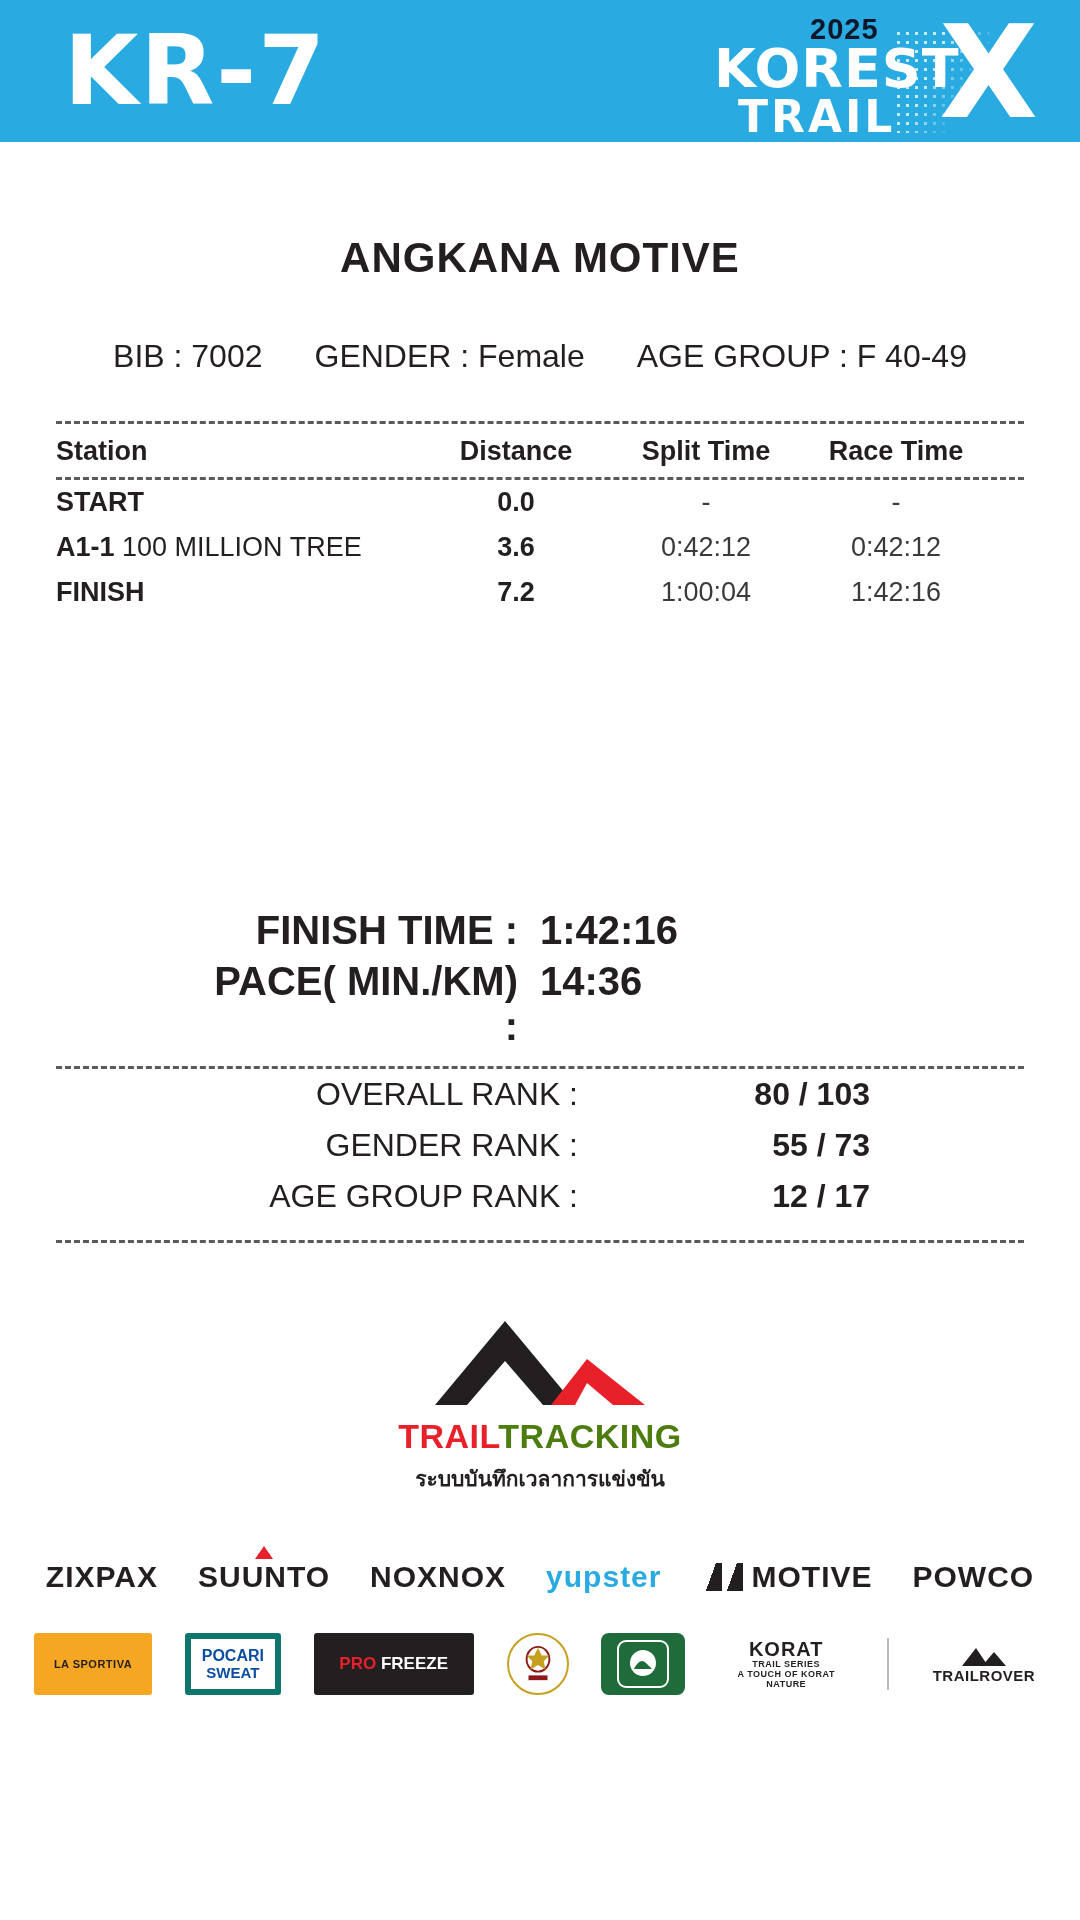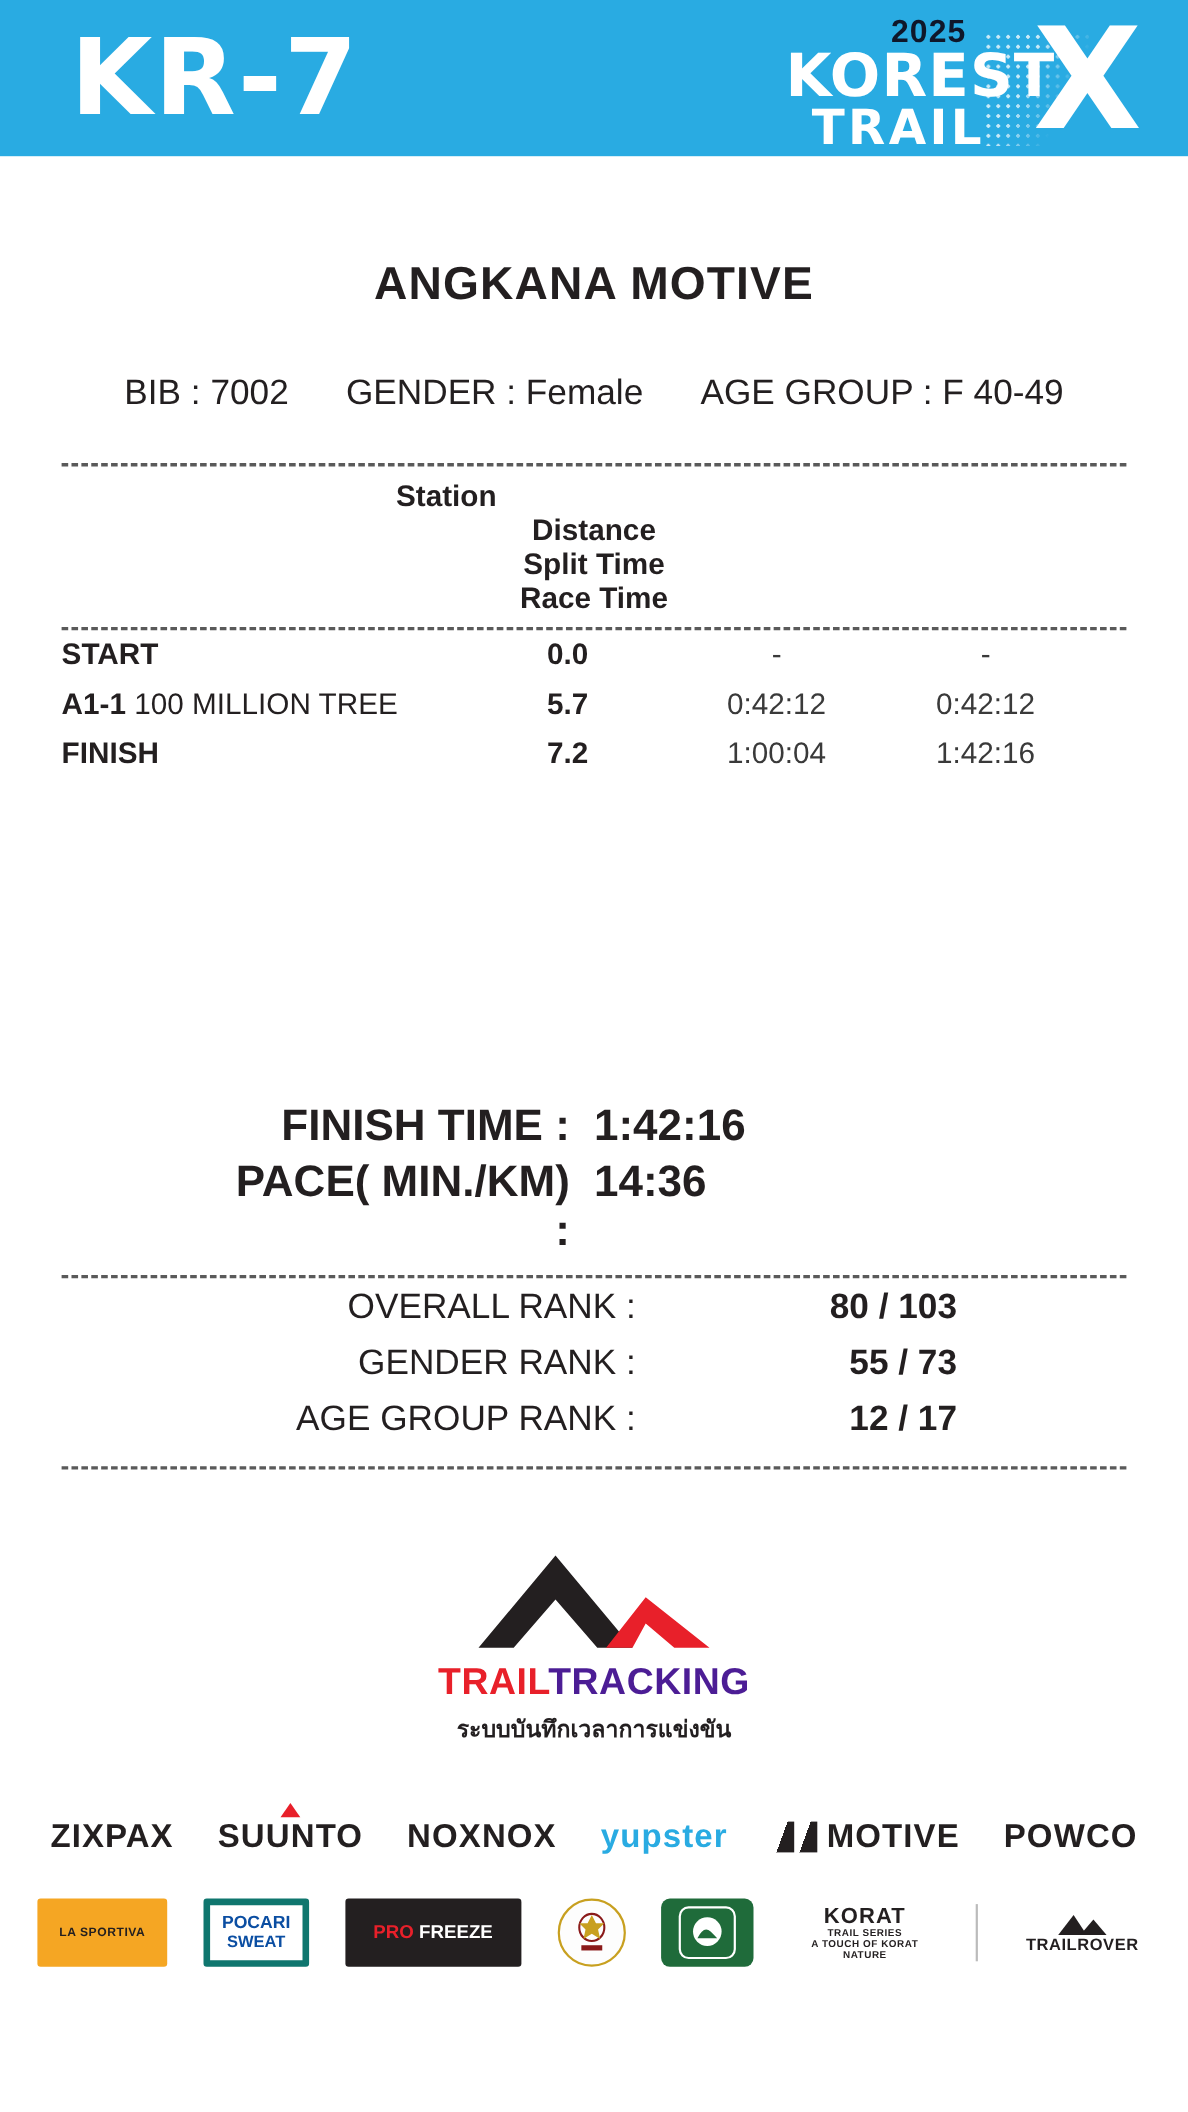--- a/index.html
+++ b/index.html
@@ -125,21 +125,20 @@
   .dash-rule {
     height: 0;
     border-top: 3px dashed #5a5a5a;
   }
   .splits-head {
     display: flex;
     align-items: center;
     padding: 12px 0 10px 0;
     font-size: 27px;
     font-weight: bold;
-    flex-direction: column;
   }
   .splits-row {
     display: flex;
     align-items: baseline;
     padding: 7px 0;
     font-size: 27px;
   }
   .col-station { width: 360px; text-align: left; font-weight: bold; }
   .col-distance { width: 200px; text-align: center; font-weight: bold; }
   .col-split { width: 180px; text-align: center; font-weight: normal; color: #3a3a3a; }
@@ -184,21 +183,21 @@
     margin: 0 auto;
     position: relative;
   }
   .tt-word {
     margin-top: 10px;
     font-size: 34px;
     font-weight: bold;
     letter-spacing: 0.5px;
   }
   .tt-word .red { color: #e8202a; }
-  .tt-word .black { color: #4c1d95; }
+  .tt-word .black { color: #4d7c0f; }
   .tt-thai {
     margin-top: 6px;
     font-size: 21px;
     font-weight: bold;
     color: #231f20;
     font-family: "DejaVu Sans", sans-serif;
   }
 
   
   .sponsors-text {
@@ -331,21 +330,21 @@
       <div class="col-distance">0.0</div>
       <div class="col-split">-</div>
       <div class="col-race">-</div>
     </div>
 
     <div class="splits-row">
       <div class="col-station">
         <span>A1-1</span>
         <span class="station-sub">100  MILLION TREE</span>
       </div>
-      <div class="col-distance">5.7</div>
+      <div class="col-distance">3.6</div>
       <div class="col-split">0:42:12</div>
       <div class="col-race">0:42:12</div>
     </div>
 
     <div class="splits-row">
       <div class="col-station">
         <span>FINISH</span>
         <span class="station-sub"></span>
       </div>
       <div class="col-distance">7.2</div>

